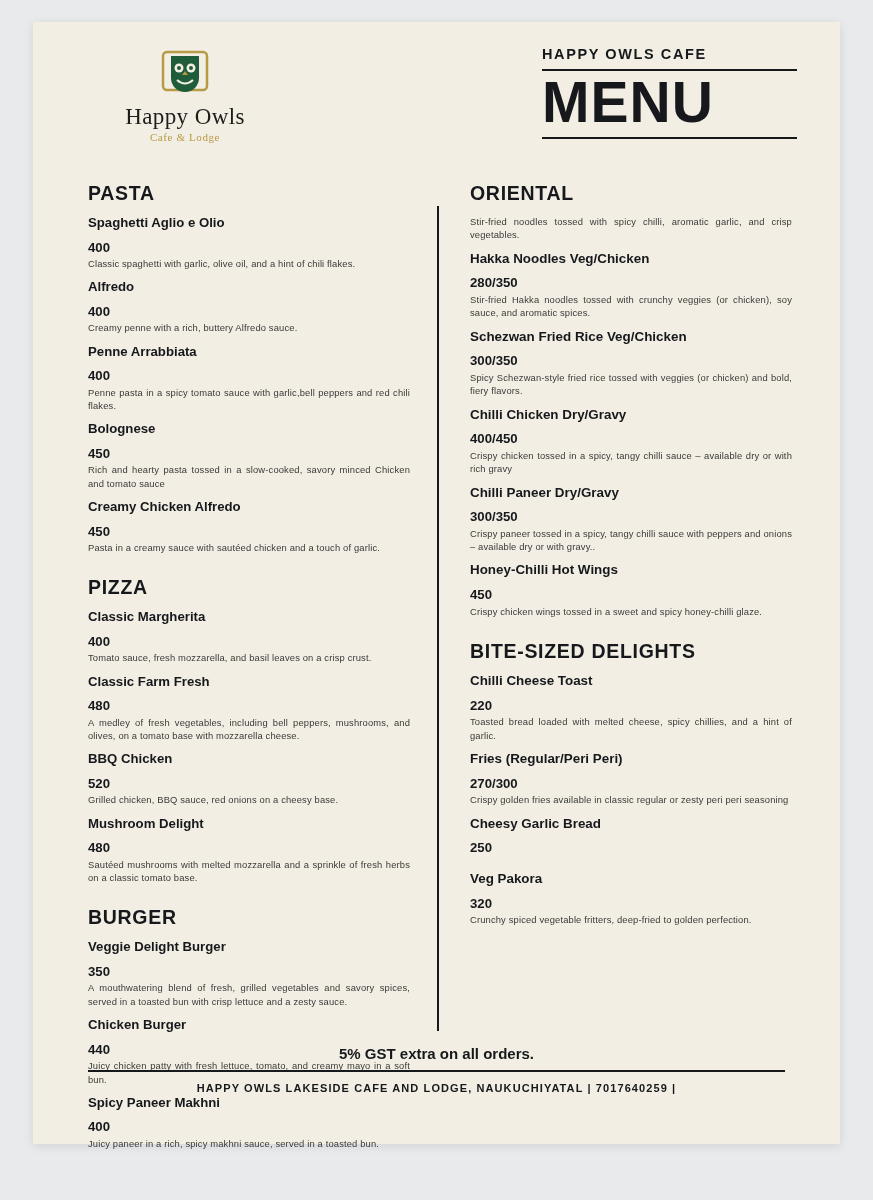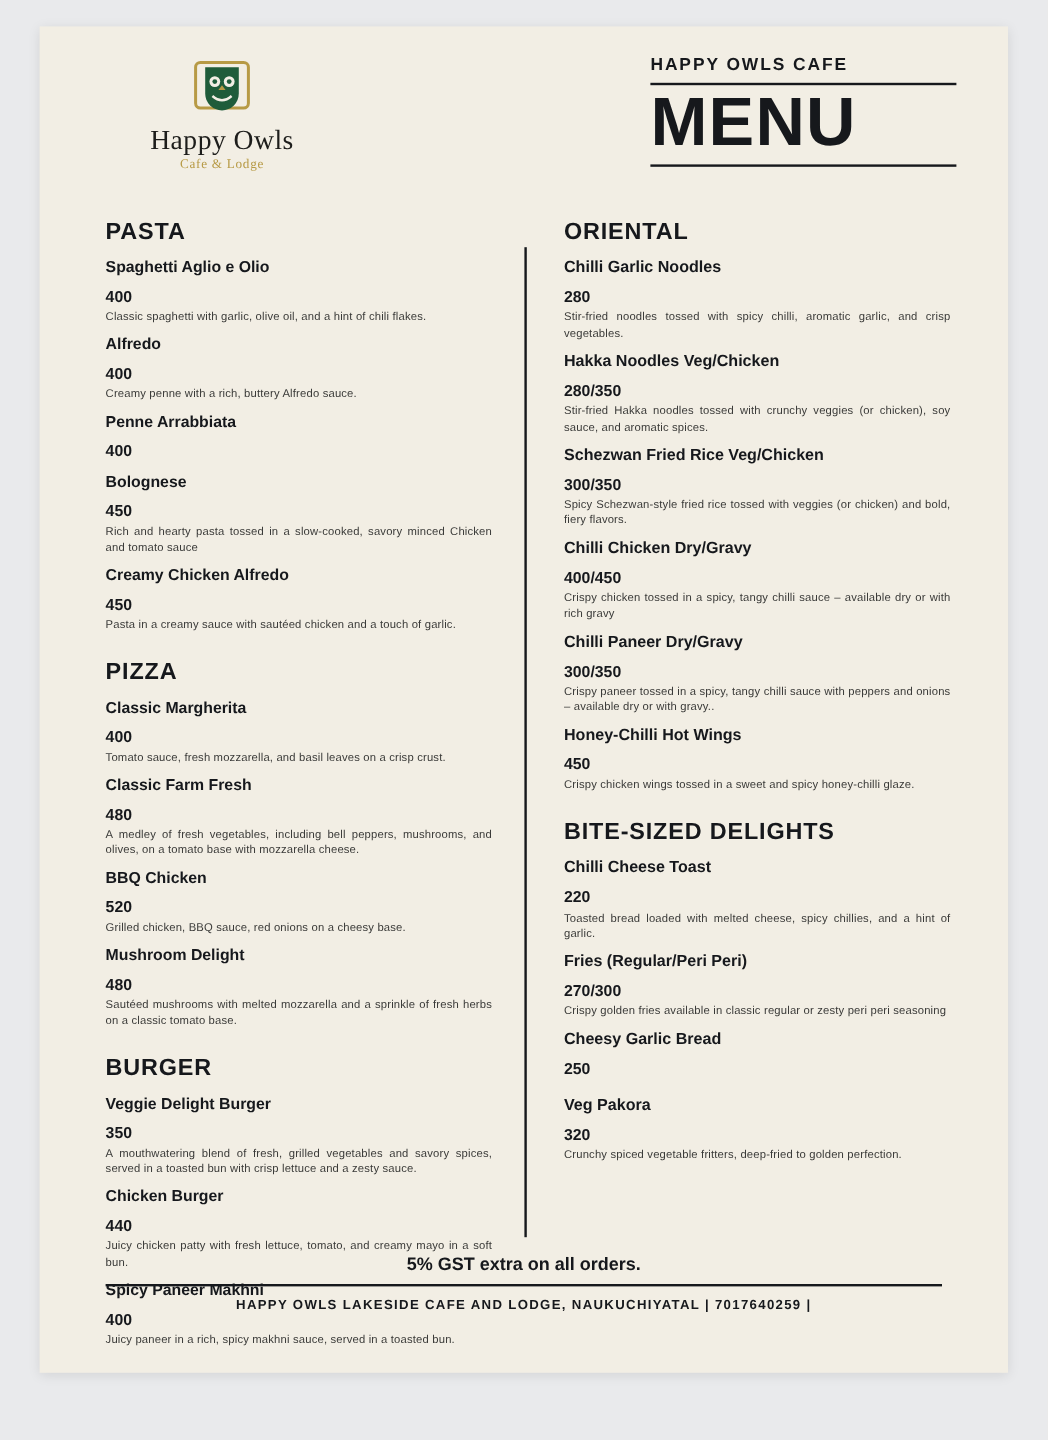--- a/index.html
+++ b/index.html
@@ -238,20 +238,21 @@
               <div class="item-price">400</div>
             </div>
             <div class="item-desc">Creamy penne with a rich, buttery Alfredo sauce.</div>
           </div>
 
           <div class="item">
             <div class="item-head">
               <div class="item-name">Penne Arrabbiata</div>
               <div class="item-price">400</div>
             </div>
+            <div class="item-desc">Penne pasta in a spicy tomato sauce with garlic,bell peppers and red chili flakes.</div>
           </div>
 
           <div class="item">
             <div class="item-head">
               <div class="item-name">Bolognese</div>
               <div class="item-price">450</div>
             </div>
             <div class="item-desc">Rich and hearty pasta tossed in a slow-cooked, savory minced Chicken and tomato sauce</div>
           </div>
 
@@ -329,24 +330,20 @@
         </div>
 
       </div>
 
       <div class="col col-right">
 
         <div class="section">
           <div class="section-title">ORIENTAL</div>
 
           <div class="item">
-            <div class="item-head">
-              <div class="item-name">Chilli Garlic Noodles</div>
-              <div class="item-price">280</div>
-            </div>
             <div class="item-desc">Stir-fried noodles tossed with spicy chilli, aromatic garlic, and crisp vegetables.</div>
           </div>
 
           <div class="item">
             <div class="item-head">
               <div class="item-name">Hakka Noodles  Veg/Chicken</div>
               <div class="item-price">280/350</div>
             </div>
             <div class="item-desc">Stir-fried Hakka noodles tossed with crunchy veggies (or chicken), soy sauce, and aromatic spices.</div>
           </div>

